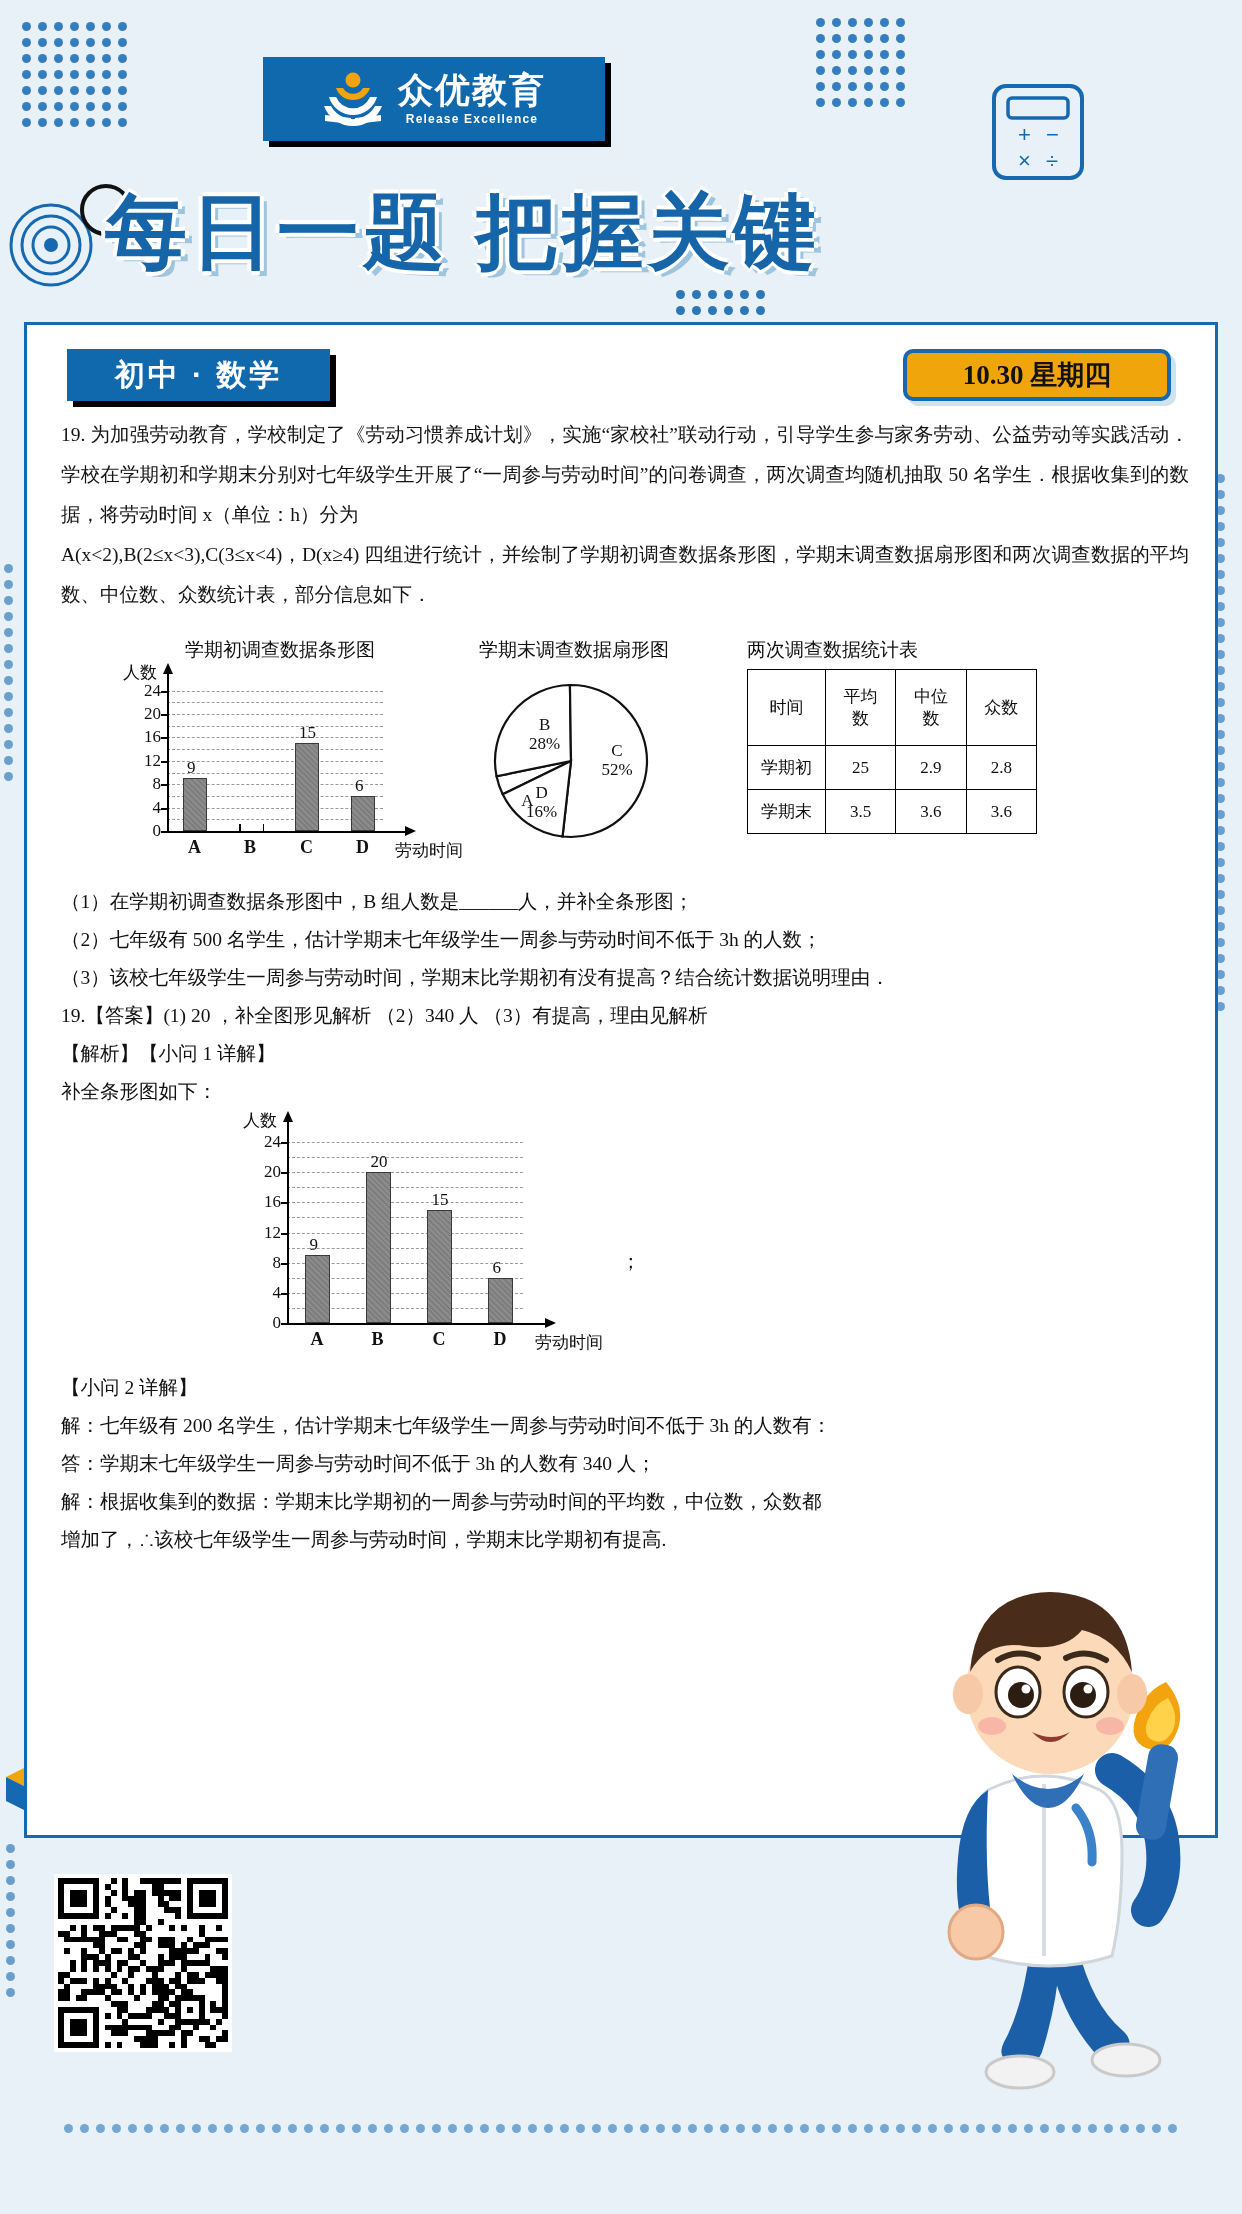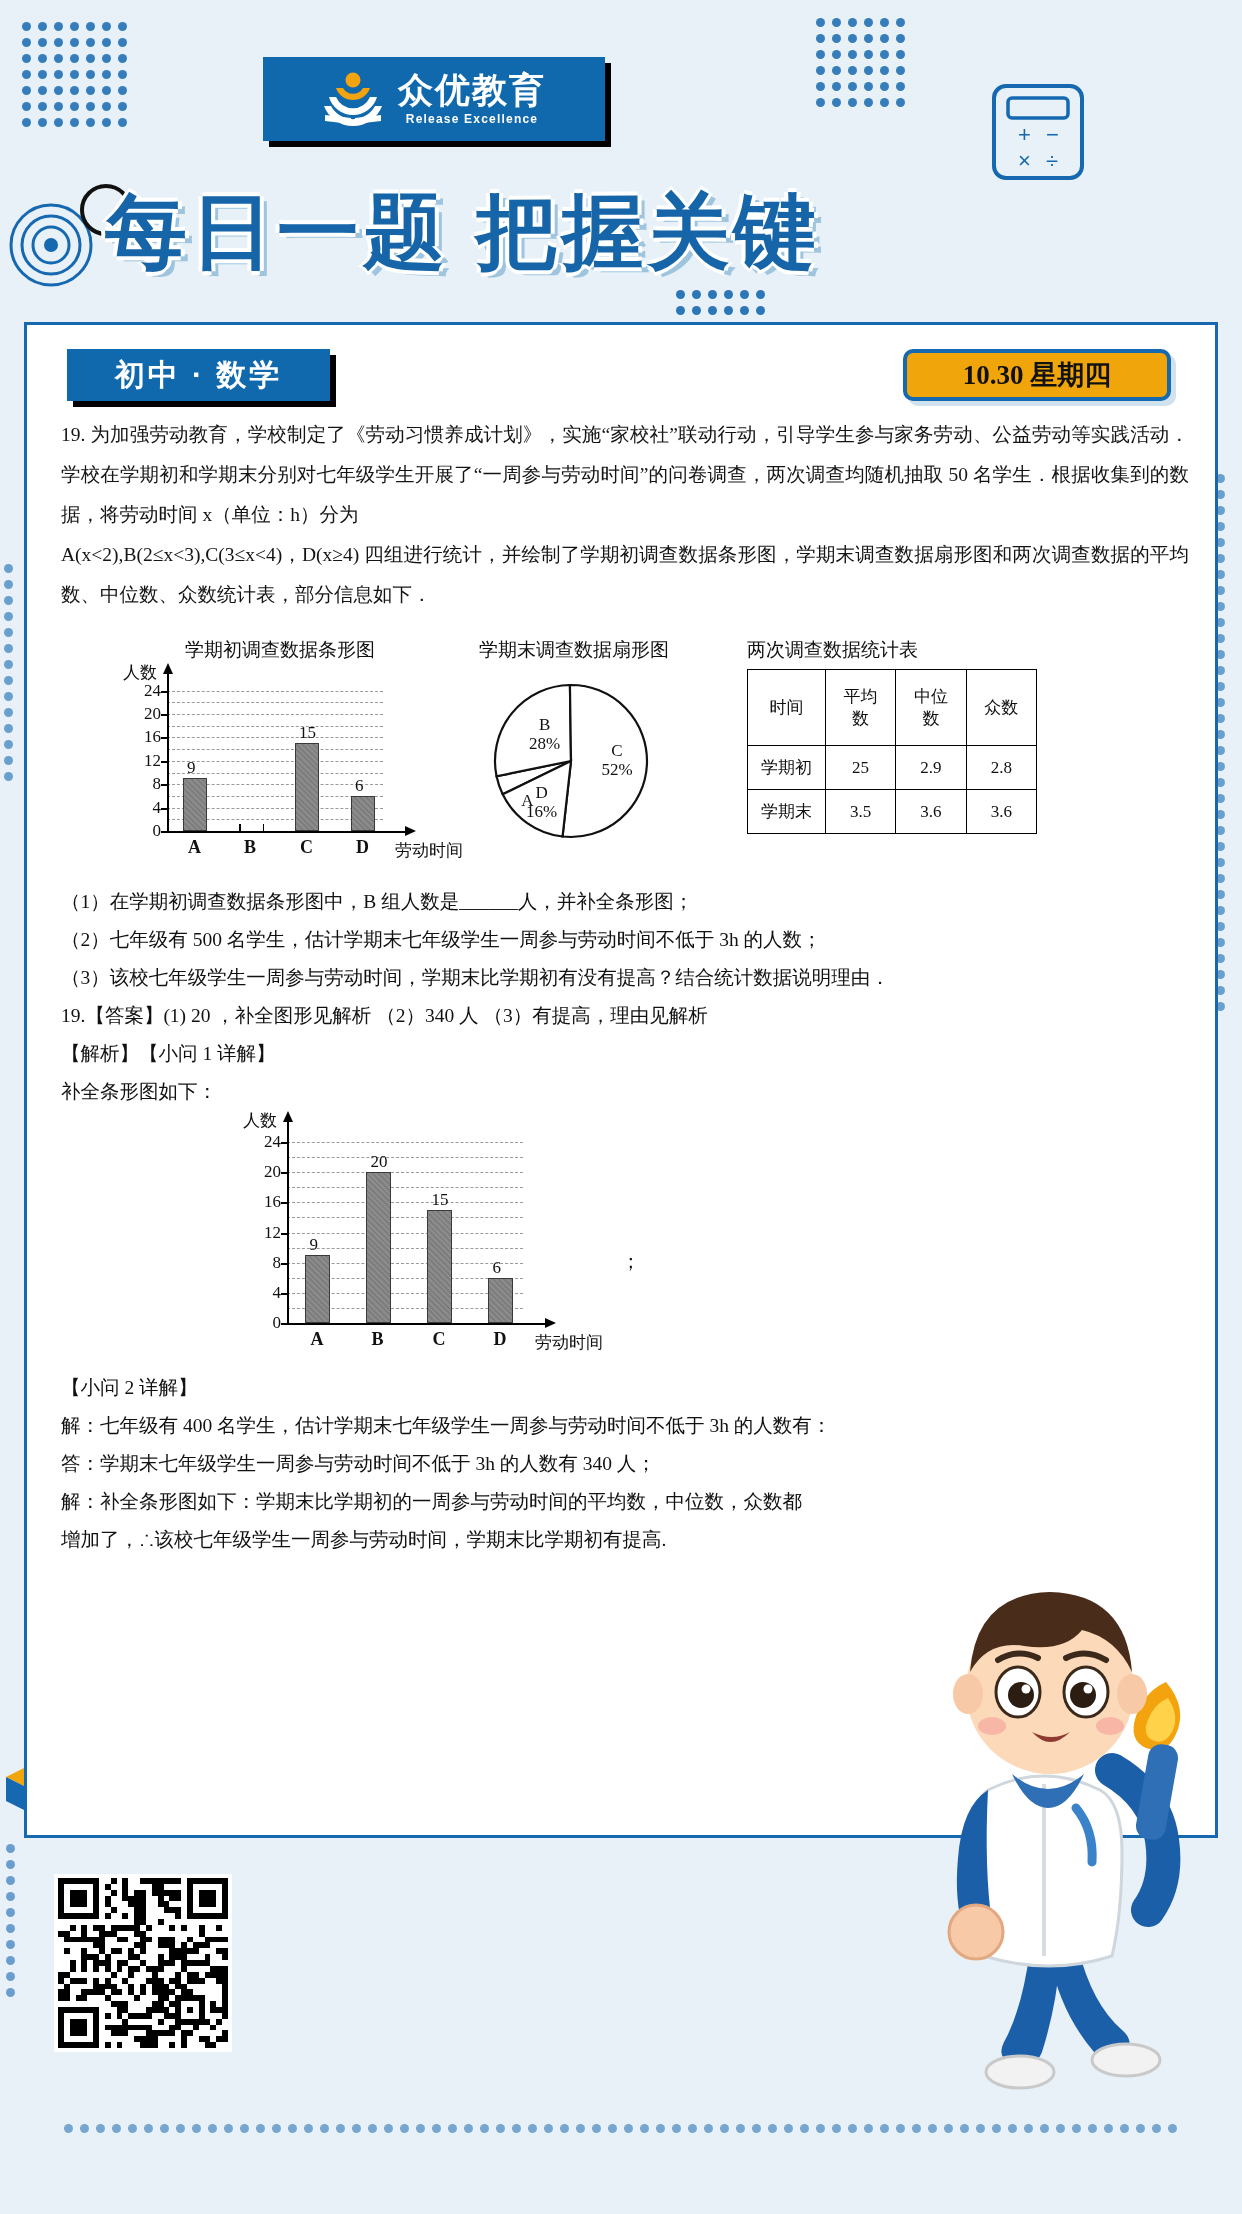--- a/index.html
+++ b/index.html
@@ -687,23 +687,23 @@
               <div class="barval" style="left:190.5px;top:78.92307692307693px;">15</div>
               <div class="xcat" style="left:191.5px;top:218px;">C</div>
               <div class="bar" style="left:246.69px;top:166.76923076923077px;width:25.619999999999997px;height:45.23076923076923px;"></div>
               <div class="barval" style="left:251.5px;top:146.76923076923077px;">6</div>
               <div class="xcat" style="left:252.5px;top:218px;">D</div>
             </div>
           <div class="qline" style="position:absolute;left:560px;top:132px;">；</div>
         </div>
 
         <div class="sec-head">【小问 2 详解】</div>
-        <div class="qline">解：七年级有 400 名学生，估计学期末七年级学生一周参与劳动时间不低于 3h 的人数有：</div>
+        <div class="qline">解：七年级有 200 名学生，估计学期末七年级学生一周参与劳动时间不低于 3h 的人数有：</div>
         <div class="qline">答：学期末七年级学生一周参与劳动时间不低于 3h 的人数有 340 人；</div>
-        <div class="qline">解：补全条形图如下：学期末比学期初的一周参与劳动时间的平均数，中位数，众数都</div>
+        <div class="qline">解：根据收集到的数据：学期末比学期初的一周参与劳动时间的平均数，中位数，众数都</div>
         <div class="qline">增加了，∴该校七年级学生一周参与劳动时间，学期末比学期初有提高.</div>
       </div>
 
     </div>
   </div>
 
   <svg class="mascot" viewBox="0 0 330 560">
 
     <path d="M232 230 q44 26 50 70 q6 42 -14 70" stroke="#1b5fa8" stroke-width="34" fill="none" stroke-linecap="round"></path>
 

